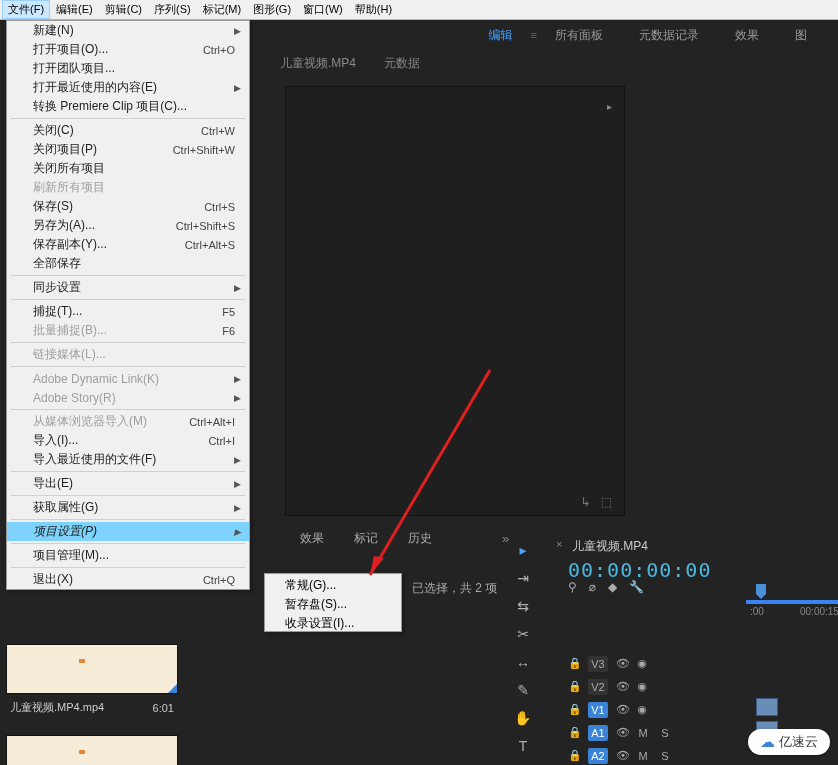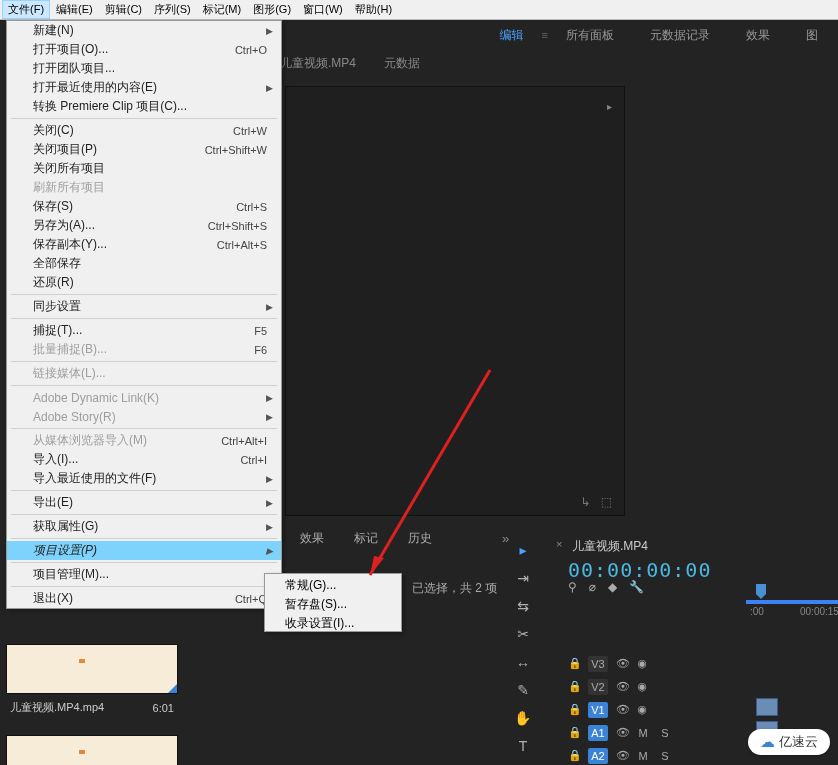--- a/index.html
+++ b/index.html
@@ -2,33 +2,33 @@
 <html><head>
 <meta charset="utf-8">
 <style>
   * { box-sizing: border-box; margin: 0; padding: 0; font-family: "Microsoft YaHei", sans-serif; }
   body { width: 838px; height: 765px; background: #232323; overflow: hidden; position: relative; }
   
   .menubar { height: 20px; background: #f0f0f0; display: flex; align-items: center; padding: 0 2px; font-size: 11px; color: #000; border-bottom: 1px solid #bbb; }
   .menubar-item { padding: 2px 6px; cursor: default; }
   .menubar-item.active { background: #cce8ff; border: 1px solid #99d1ff; padding: 1px 5px; text-align: center; }
   
-  .top-tabs { position: absolute; top: 20px; left: 0; right: 0; height: 30px; background: #232323; display: flex; justify-content: flex-end; padding-right: 2px; align-items: center; }
+  .top-tabs { position: absolute; top: 20px; left: 0; right: 0; height: 30px; background: #232323; display: flex; justify-content: flex-end; padding-right: 13px; align-items: center; }
   .top-tab { font-size: 12px; color: #999; padding: 0 18px; cursor: default; }
   .top-tab.active { color: #4aa3ff; }
   .top-divider { color: #666; font-size: 11px; }
   
   .sec-tabs { position: absolute; top: 55px; left: 280px; display: flex; align-items: center; gap: 28px; font-size: 12px; color: #888; }
   .sec-tab { cursor: default; }
   
   .source-panel { position: absolute; top: 86px; left: 285px; width: 340px; height: 430px; background: #1f1f1f; border: 1px solid #111; }
   .source-flyout { position: absolute; top: 14px; right: 12px; color: #888; font-size: 10px; }
   .source-controls { position: absolute; bottom: 6px; right: 12px; display: flex; gap: 10px; color: #777; font-size: 12px; }
   
-  .dropdown { position: absolute; top: 20px; left: 6px; width: 276px; background: #f0f0f0; border: 1px solid #999; box-shadow: 2px 2px 4px rgba(0,0,0,0.3); font-size: 12px; color: #222; z-index: 100; }
+  .dropdown { position: absolute; top: 20px; left: 6px; width: 244px; background: #f0f0f0; border: 1px solid #999; box-shadow: 2px 2px 4px rgba(0,0,0,0.3); font-size: 12px; color: #222; z-index: 100; }
   .dd-item { display: flex; justify-content: space-between; align-items: center; padding: 3px 14px 3px 26px; height: 19px; cursor: default; position: relative; }
   .dd-item.disabled { color: #9e9e9e; }
   .dd-item.hover { background: #7dd3fc; font-style: italic; }
   .dd-arrow { position: absolute; right: 8px; font-size: 9px; color: #555; }
   .dd-sep { height: 1px; background: #d0d0d0; margin: 2px 4px; }
   .dd-short { color: #444; font-size: 11px; }
   
   .submenu { position: absolute; top: 573px; left: 264px; width: 138px; background: #f0f0f0; border: 1px solid #999; box-shadow: 2px 2px 4px rgba(0,0,0,0.3); font-size: 12px; z-index: 101; }
   .sub-item { padding: 3px 10px 3px 20px; height: 19px; cursor: default; }
   
@@ -151,23 +151,20 @@
       <span>另存为(A)...</span>
       <span class="dd-short">Ctrl+Shift+S</span>
     </div>
     <div class="dd-item">
       <span>保存副本(Y)...</span>
       <span class="dd-short">Ctrl+Alt+S</span>
     </div>
     <div class="dd-item">
       <span>全部保存</span>
     </div>
-    <div class="dd-item">
-      <span>还原(R)</span>
-    </div>
     <div class="dd-sep"></div>
     <div class="dd-item">
       <span>同步设置</span>
       <span class="dd-arrow">▶</span>
     </div>
     <div class="dd-sep"></div>
     <div class="dd-item">
       <span>捕捉(T)...</span>
       <span class="dd-short">F5</span>
     </div>

